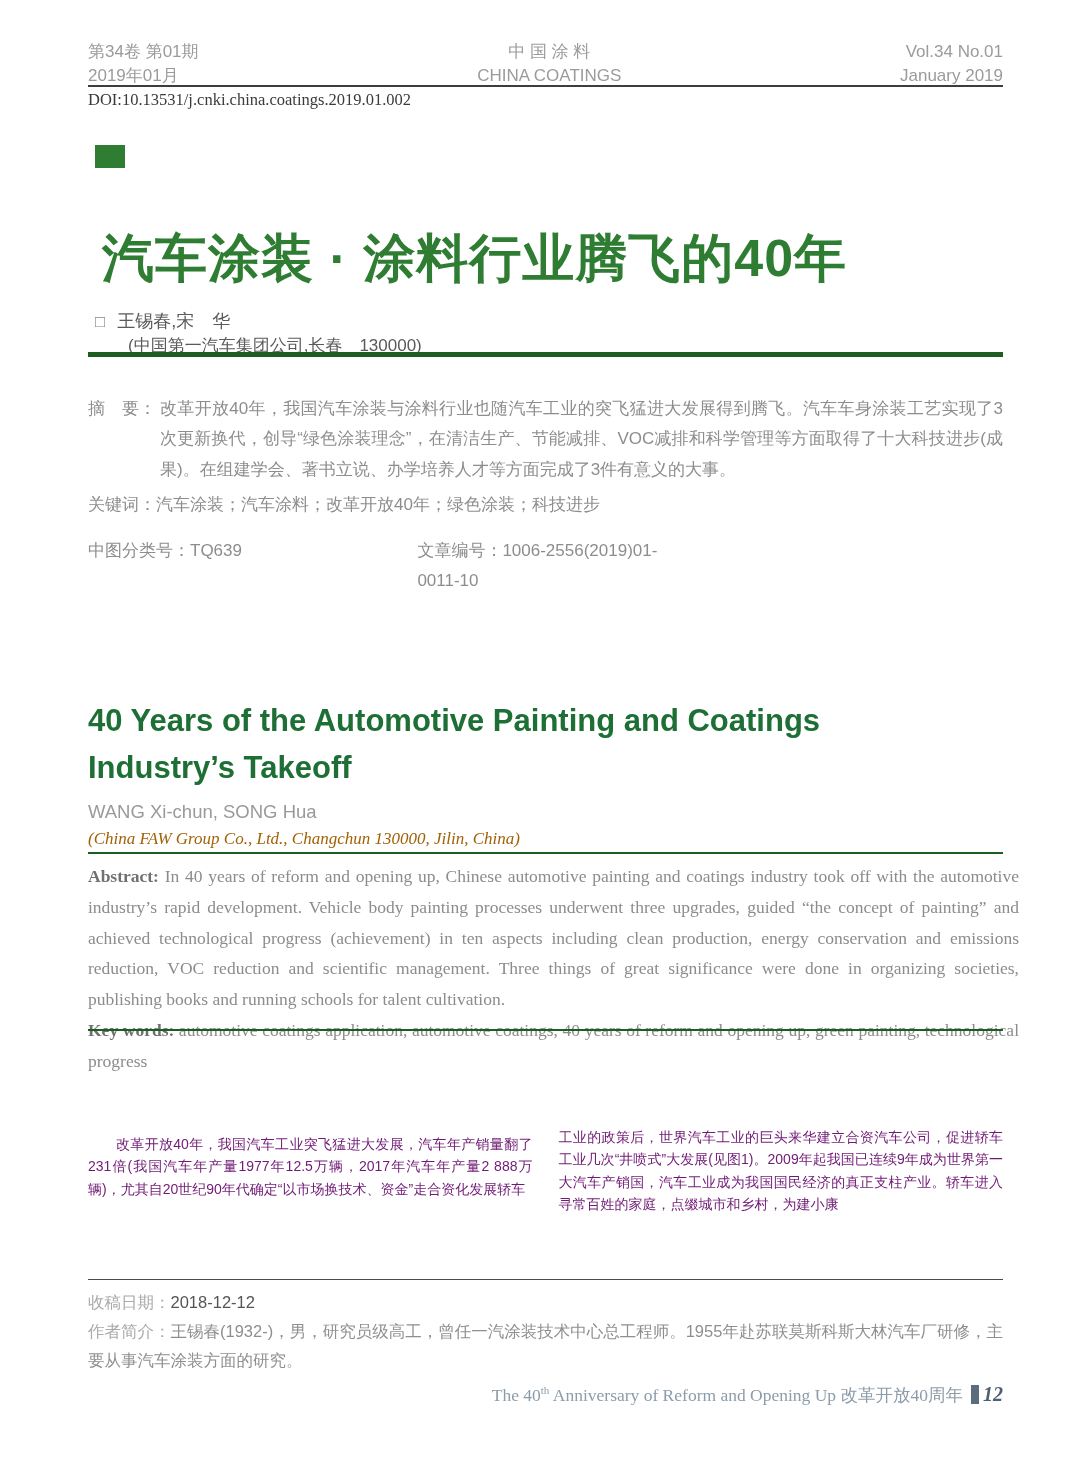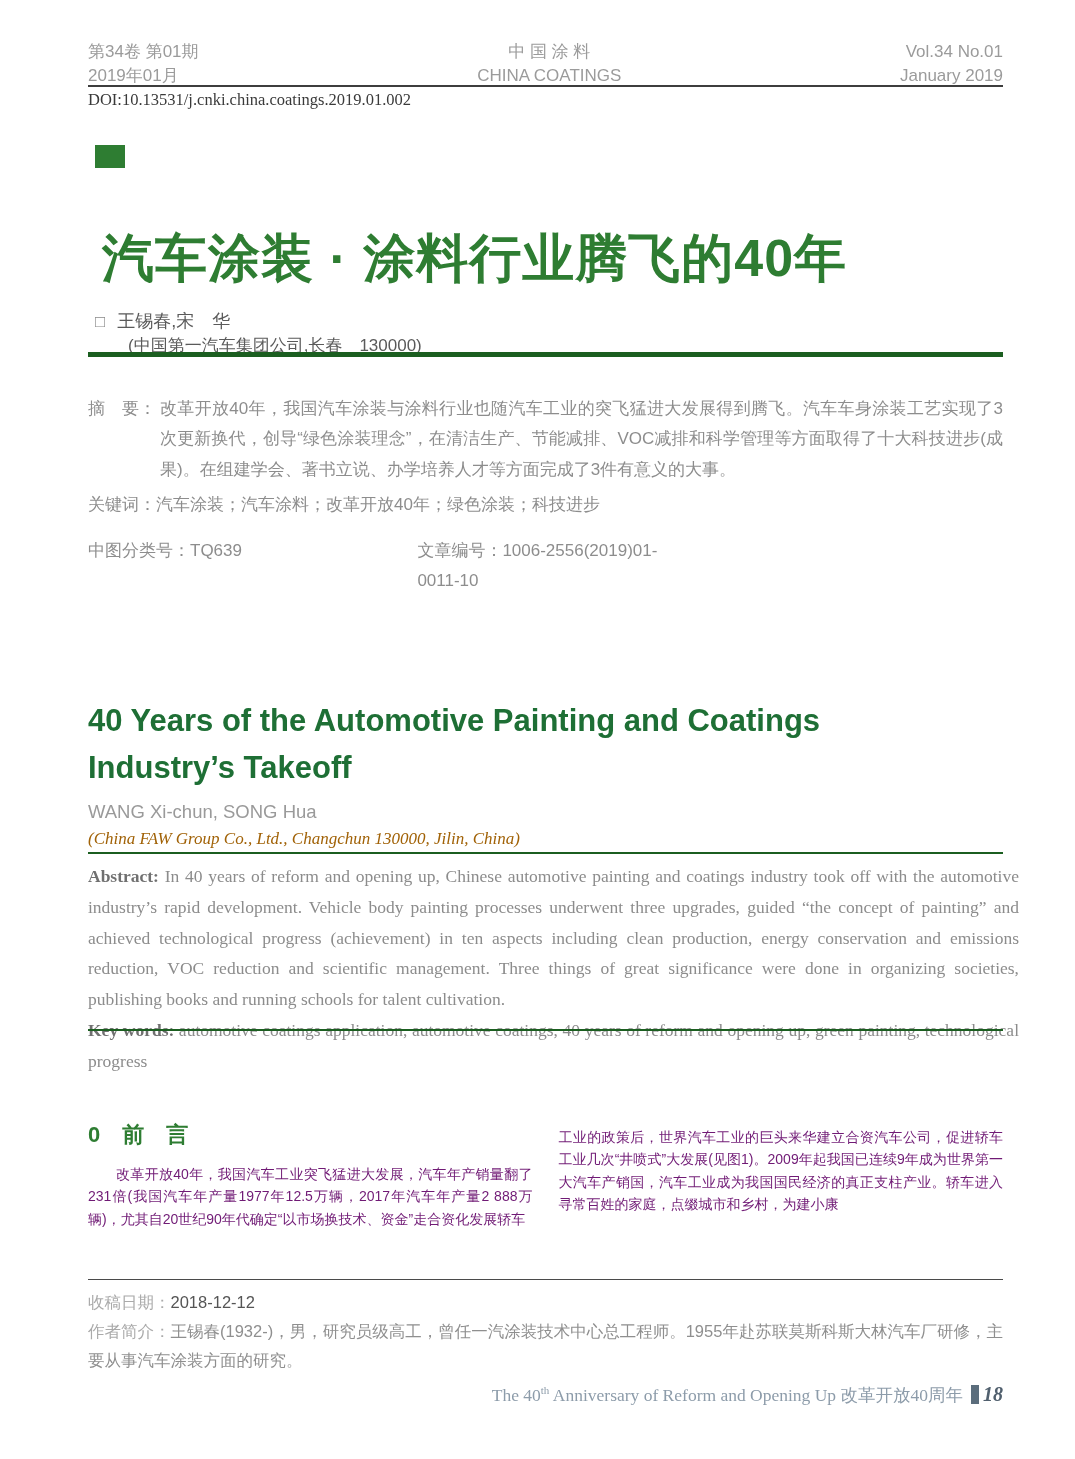--- a/index.html
+++ b/index.html
@@ -131,36 +131,35 @@
     </div>
     <div>
       <b>Key words:</b><span> automotive coatings application, automotive coatings, 40 years of reform and opening up, green painting, technological progress</span>
     </div>
   </div>
 
   <div class="rule-en-bot"></div>
 
   <div class="cols">
     <div class="col col-left">
-      <div class="sec-h">0　前　言</div>
       <div class="body-p indent">改革开放40年，我国汽车工业突飞猛进大发展，汽车年产销量翻了231倍(我国汽车年产量1977年12.5万辆，2017年汽车年产量2 888万辆)，尤其自20世纪90年代确定“以市场换技术、资金”走合资化发展轿车</div>
     </div>
     <div class="col col-right">
       <div class="body-p">工业的政策后，世界汽车工业的巨头来华建立合资汽车公司，促进轿车工业几次“井喷式”大发展(见图1)。2009年起我国已连续9年成为世界第一大汽车产销国，汽车工业成为我国国民经济的真正支柱产业。轿车进入寻常百姓的家庭，点缀城市和乡村，为建小康</div>
     </div>
   </div>
 
   <div class="foot-rule"></div>
 
   <div class="footnotes">
     <div>
       <span class="lbl">收稿日期：</span><span class="val">2018-12-12</span>
     </div>
     <div>
       <span class="lbl">作者简介：</span><span>王锡春(1932-)，男，研究员级高工，曾任一汽涂装技术中心总工程师。1955年赴苏联莫斯科斯大林汽车厂研修，主要从事汽车涂装方面的研究。</span>
     </div>
   </div>
 
   <div class="pfooter">
-    <span>The 40</span><sup>th</sup><span> Anniversary of Reform and Opening Up </span><span>改革开放40周年</span><span class="bar"></span><span class="pg">18</span>
+    <span>The 40</span><sup>th</sup><span> Anniversary of Reform and Opening Up </span><span>改革开放40周年</span><span class="bar"></span><span class="pg">12</span>
   </div>
 
 </div>
 
 </body></html>

